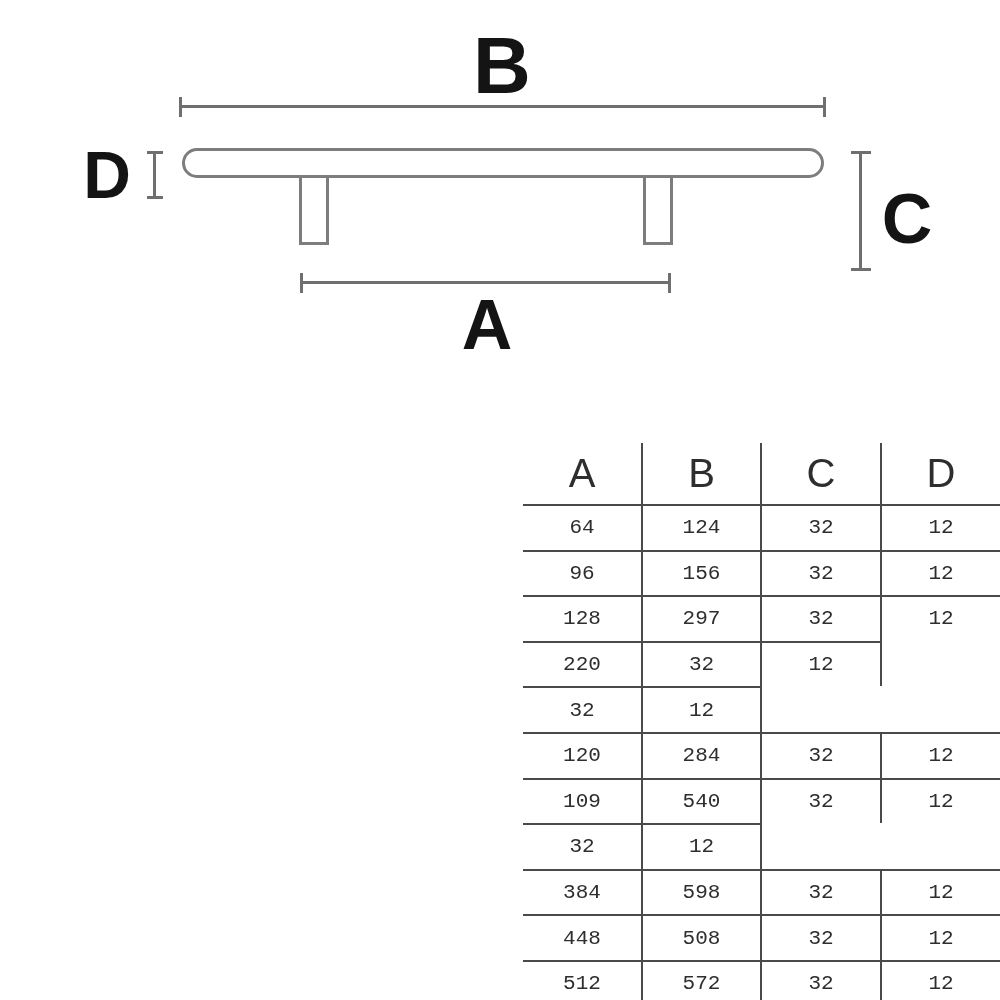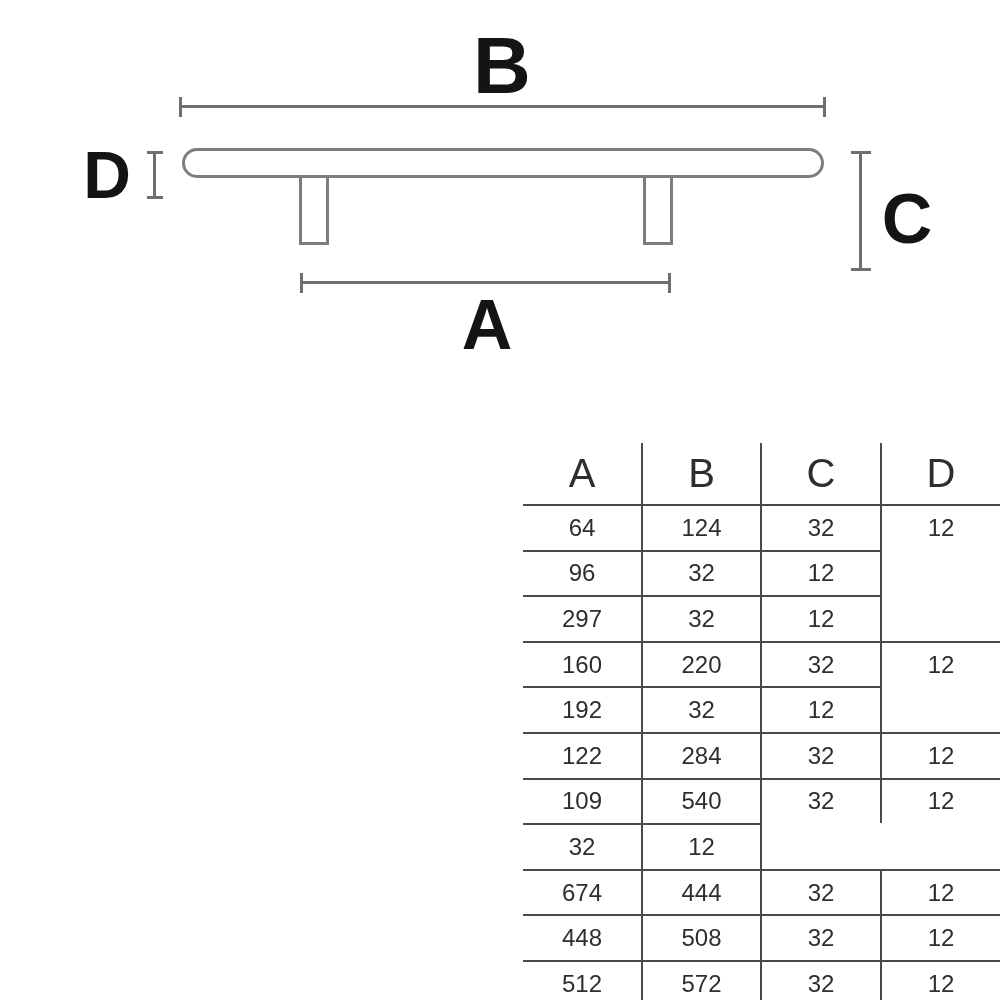--- a/index.html
+++ b/index.html
@@ -82,21 +82,21 @@
   .thead, .trow {
     display:grid;
     grid-template-columns:120px 119px 120px 118px;
   }
   .thead { height:61px; }
   .trow  { height:45.6px; }
   .hcell, .cell {
     display:flex; align-items:center; justify-content:center;
   }
   .hcell { font-size:40px; }
-  .cell  { font-size:24px; }
+  .cell  { font-size:21px;font-family:Liberation Mono, monospace; }
   .hcell:nth-child(1), .hcell:nth-child(2), .hcell:nth-child(3),
   .cell:nth-child(1),  .cell:nth-child(2),  .cell:nth-child(3) {
     border-right:2px solid #4a4a4a;
   }
   .trow .cell { border-top:2px solid #4a4a4a; }
 </style>
 </head>
 <body>
 
 <div class="stage">
@@ -136,58 +136,58 @@
     </div>
     <div id="table-body">
         <div class="trow">
           <div class="cell">64</div>
           <div class="cell">124</div>
           <div class="cell">32</div>
           <div class="cell">12</div>
         </div>
         <div class="trow">
           <div class="cell">96</div>
-          <div class="cell">32</div>
-          <div class="cell">12</div>
-        </div>
-        <div class="trow">
+          <div class="cell">156</div>
+          <div class="cell">32</div>
+          <div class="cell">12</div>
+        </div>
+        <div class="trow">
+          <div class="cell">128</div>
           <div class="cell">297</div>
           <div class="cell">32</div>
           <div class="cell">12</div>
         </div>
         <div class="trow">
-          <div class="cell">160</div>
           <div class="cell">220</div>
           <div class="cell">32</div>
           <div class="cell">12</div>
         </div>
         <div class="trow">
-          <div class="cell">192</div>
-          <div class="cell">32</div>
-          <div class="cell">12</div>
-        </div>
-        <div class="trow">
-          <div class="cell">122</div>
+          <div class="cell">32</div>
+          <div class="cell">12</div>
+        </div>
+        <div class="trow">
+          <div class="cell">120</div>
           <div class="cell">284</div>
           <div class="cell">32</div>
           <div class="cell">12</div>
         </div>
         <div class="trow">
           <div class="cell">109</div>
           <div class="cell">540</div>
           <div class="cell">32</div>
           <div class="cell">12</div>
         </div>
         <div class="trow">
           <div class="cell">32</div>
           <div class="cell">12</div>
         </div>
         <div class="trow">
-          <div class="cell">674</div>
-          <div class="cell">444</div>
+          <div class="cell">384</div>
+          <div class="cell">598</div>
           <div class="cell">32</div>
           <div class="cell">12</div>
         </div>
         <div class="trow">
           <div class="cell">448</div>
           <div class="cell">508</div>
           <div class="cell">32</div>
           <div class="cell">12</div>
         </div>
         <div class="trow">

